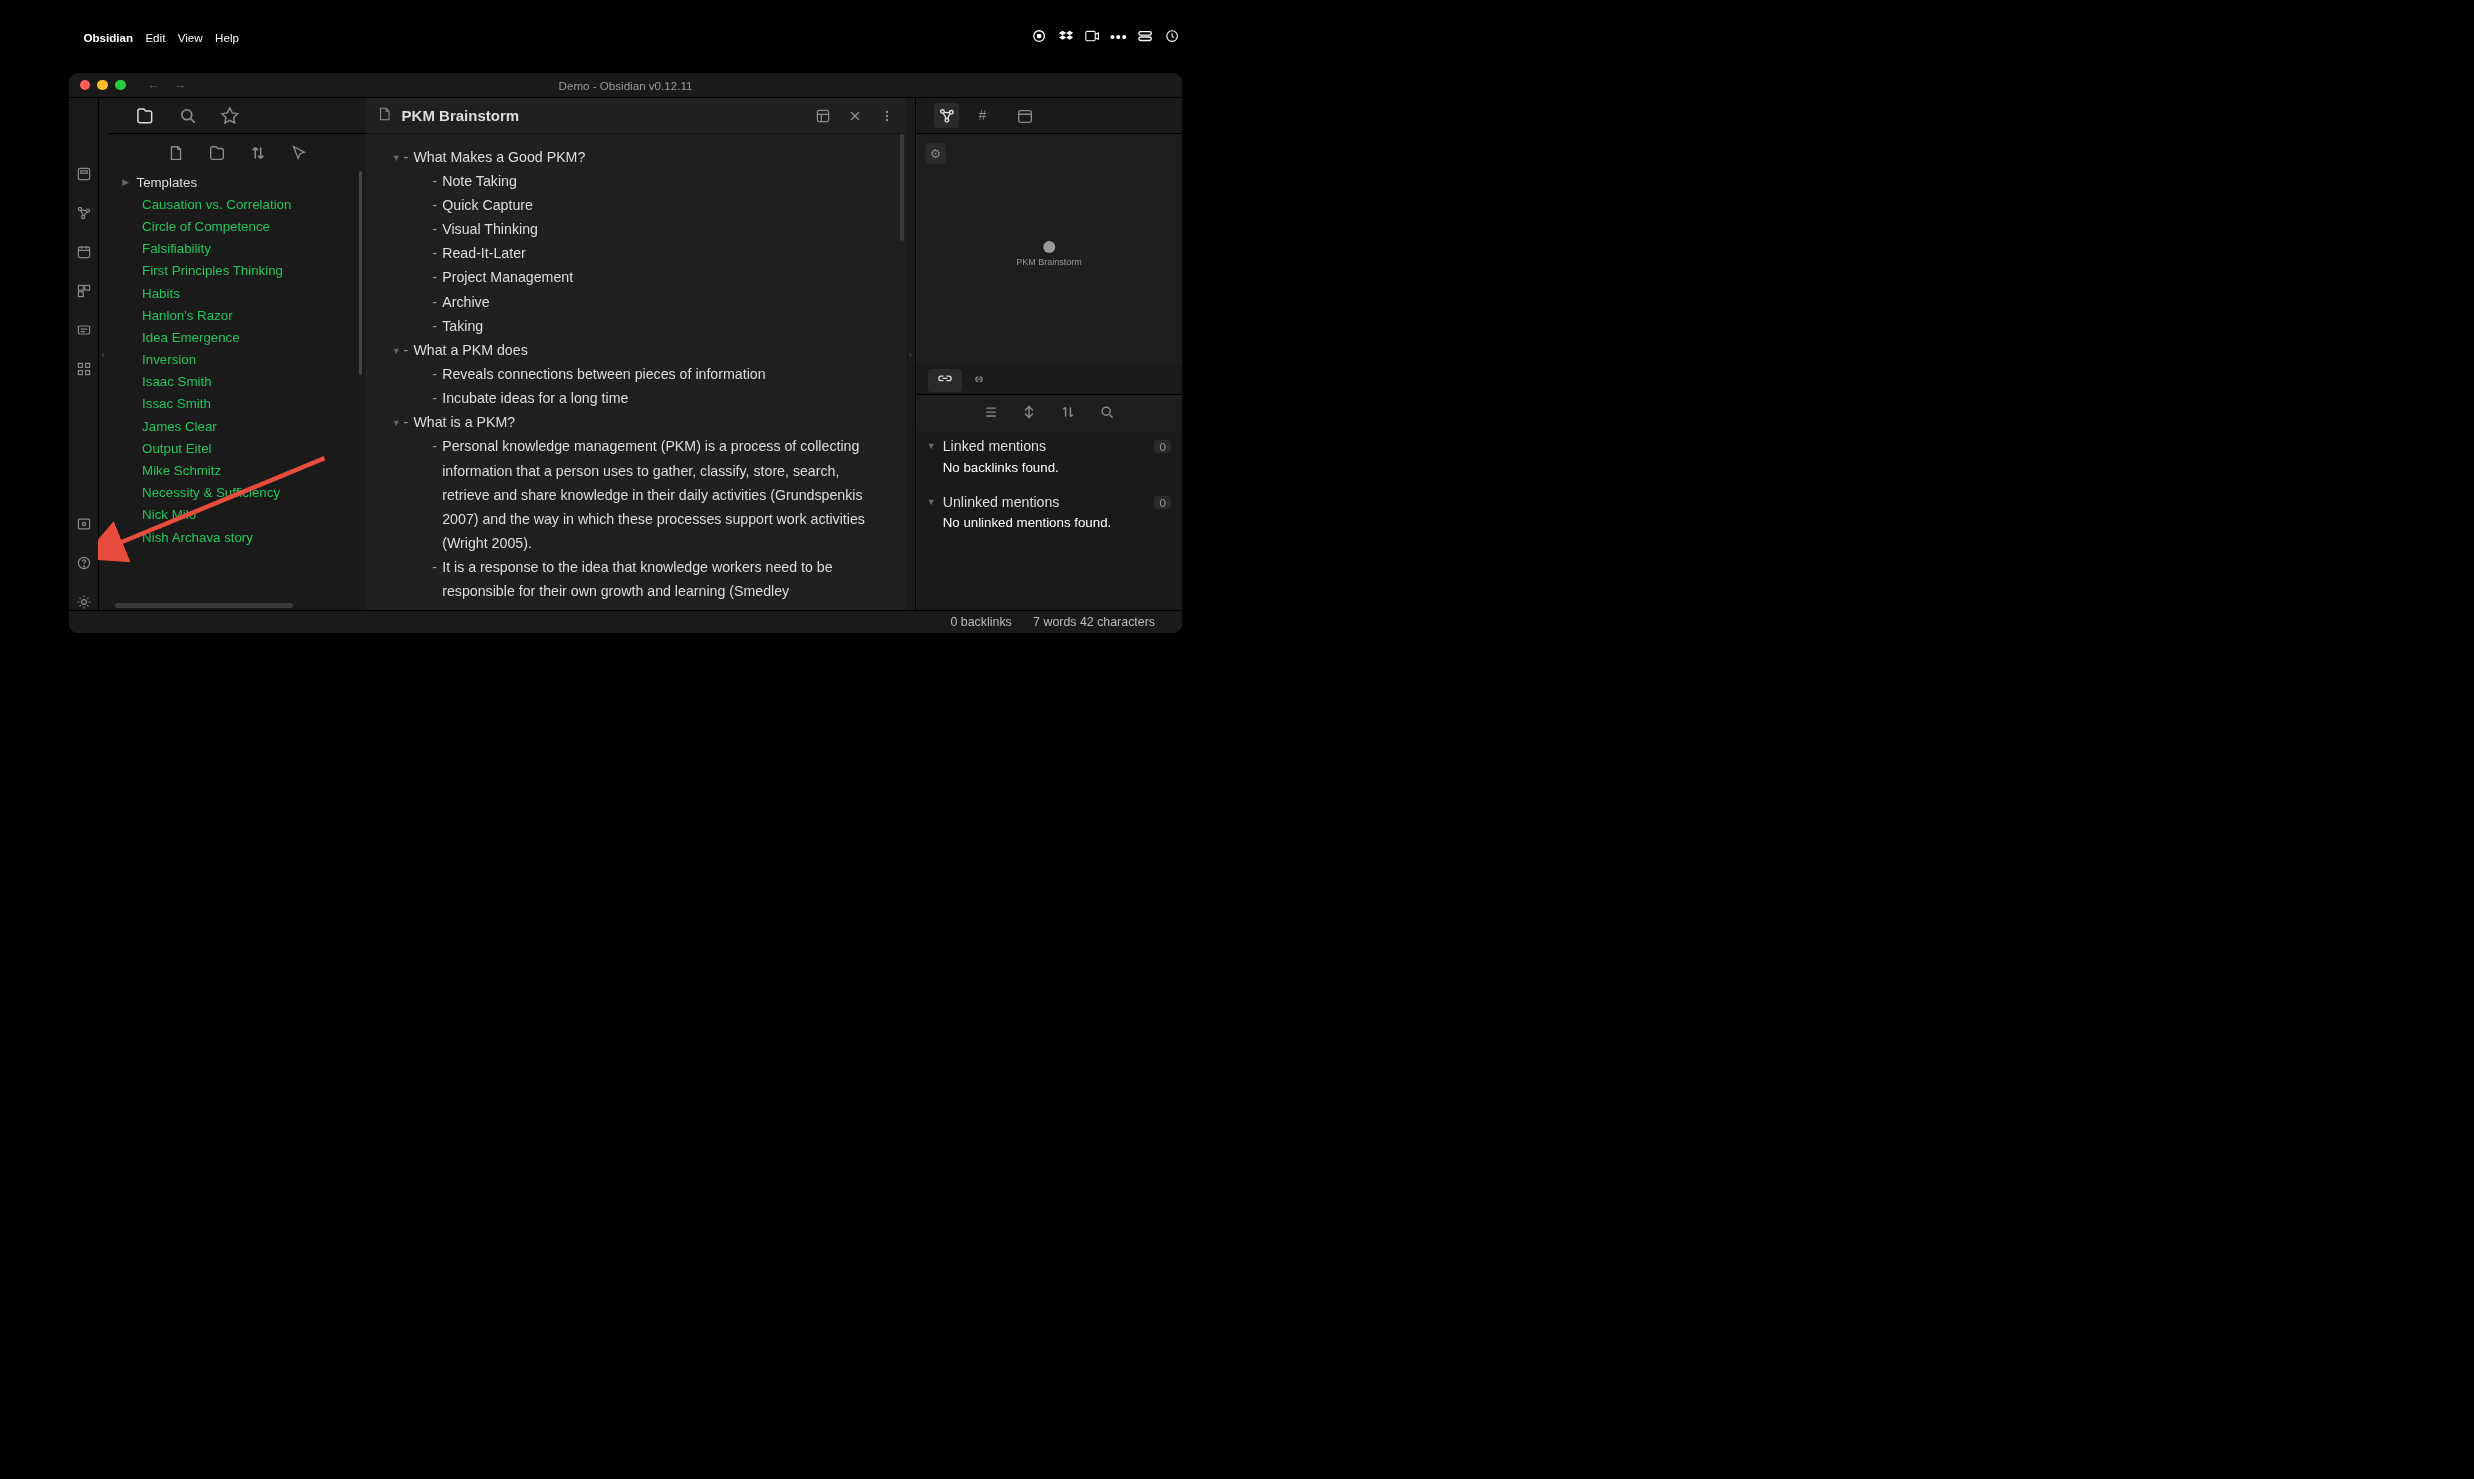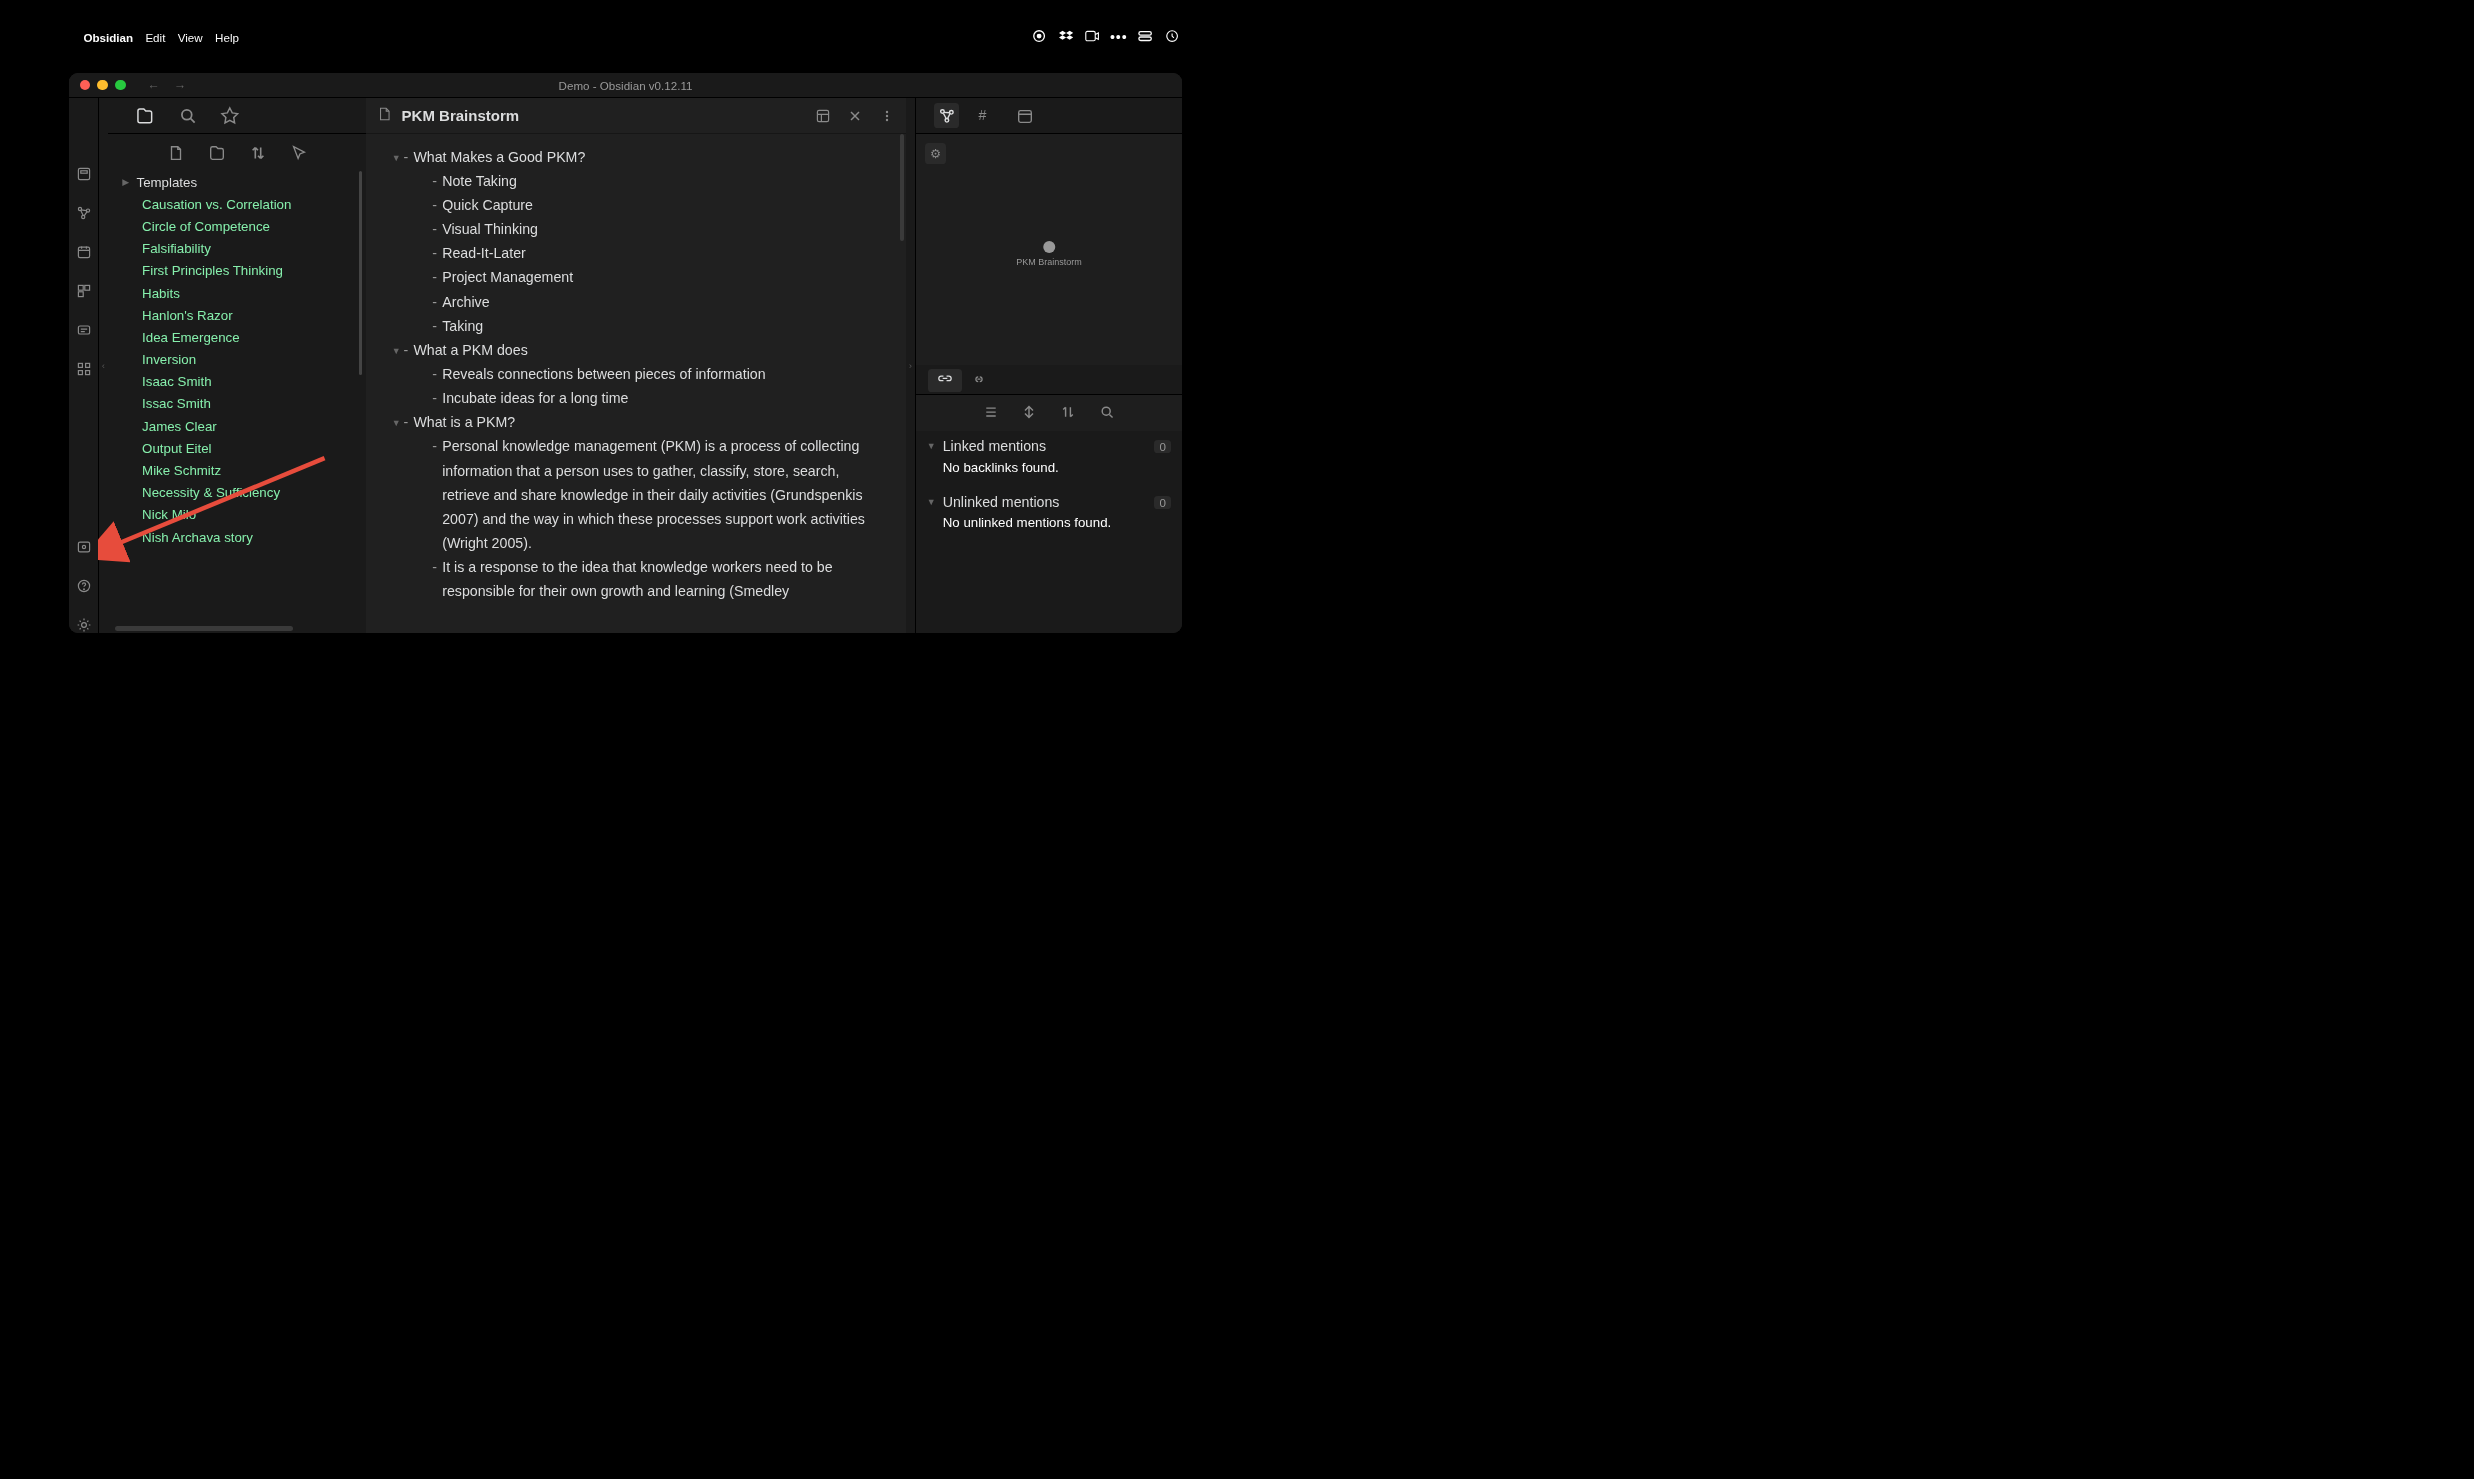--- a/index.html
+++ b/index.html
@@ -37,21 +37,21 @@
   .sb-tabs{height:36px;display:flex;align-items:center;justify-content:flex-start;padding-left:27px;gap:23px;border-bottom:0.9px solid #000;}
   .sb-tabs .t{width:19.6px;height:19.6px;color:#8a8a8a;display:flex;align-items:center;justify-content:center;}
   .sb-tabs .t.active{color:#dcddde;}
   .sb-tools{height:37px;display:flex;align-items:center;justify-content:center;gap:23px;}
   .sb-tools .t{width:18px;height:18px;color:#8a8a8a;}
   .filelist{flex:1;overflow:hidden;padding-left:7.1px;position:relative;}
   .filelist .scrollbar{position:absolute;right:3.6px;top:0;width:3.6px;height:204px;background:#444;border-radius:1.8px;}
   .filelist .hscroll{position:absolute;left:7.1px;bottom:1.8px;width:178px;height:5.3px;background:#3a3a3a;border-radius:2.7px;}
   .folder{display:flex;align-items:center;gap:5.3px;padding:3.6px 7.1px;color:#dcddde;font-size:13.3px;}
   .folder .caret{color:#666;font-size:9px;width:9px;}
-  .file{padding:3.6px 7.1px 3.6px 27px;color:#86efac;font-size:13.3px;white-space:nowrap;}
+  .file{padding:3.6px 7.1px 3.6px 27px;color:#22c55e;font-size:13.3px;white-space:nowrap;}
   
   
   .editor{flex:1;background:#202020;display:flex;flex-direction:column;overflow:hidden;position:relative;}
   .ed-header{height:36px;display:flex;align-items:center;padding:0 10.7px;gap:10.7px;border-bottom:0.9px solid #161616;}
   .ed-header .doc-icon{color:#8a8a8a;}
   .ed-header .title{color:#dcddde;font-size:15px;font-weight:600;}
   .ed-header .right{margin-left:auto;display:flex;gap:16px;color:#8a8a8a;}
   .ed-header .right .i{width:16px;height:16px;}
   .ed-body{flex:1;overflow:hidden;padding:10.7px 21.3px 10.7px 9px;font-size:14.2px;line-height:1.7;color:#dcddde;}
   .ed-scroll{position:absolute;right:1.8px;top:36px;width:4.4px;height:107px;background:#3a3a3a;border-radius:2.7px;}
@@ -433,20 +433,24 @@
         <div class="bl-head">
           <span class="caret">▼</span>
           <span>Unlinked mentions</span>
           <span class="count">0</span>
         </div>
         <div class="bl-empty">No unlinked mentions found.</div>
       </div>
     </div>
   </div>
 
+  <div class="statusbar">
+    <span>0 backlinks</span>
+    <span>7 words 42 characters</span>
+  </div>
 </div>
 
 <svg class="arrow" style="left:98px;top:449px;width:231px;height:116px;" viewBox="0 0 260 130" width="231" height="116">
   <defs>
       <marker id="ah" markerWidth="10" markerHeight="10" refX="2" refY="5" orient="auto">
         <path d="M0,0 L10,5 L0,10 Z" fill="#e74c3c"></path>
       </marker>
     </defs>
   <line x1="255" y1="10" x2="18" y2="108" stroke="#e74c3c" stroke-width="5" marker-end="url(#ah)"></line>
 </svg>

